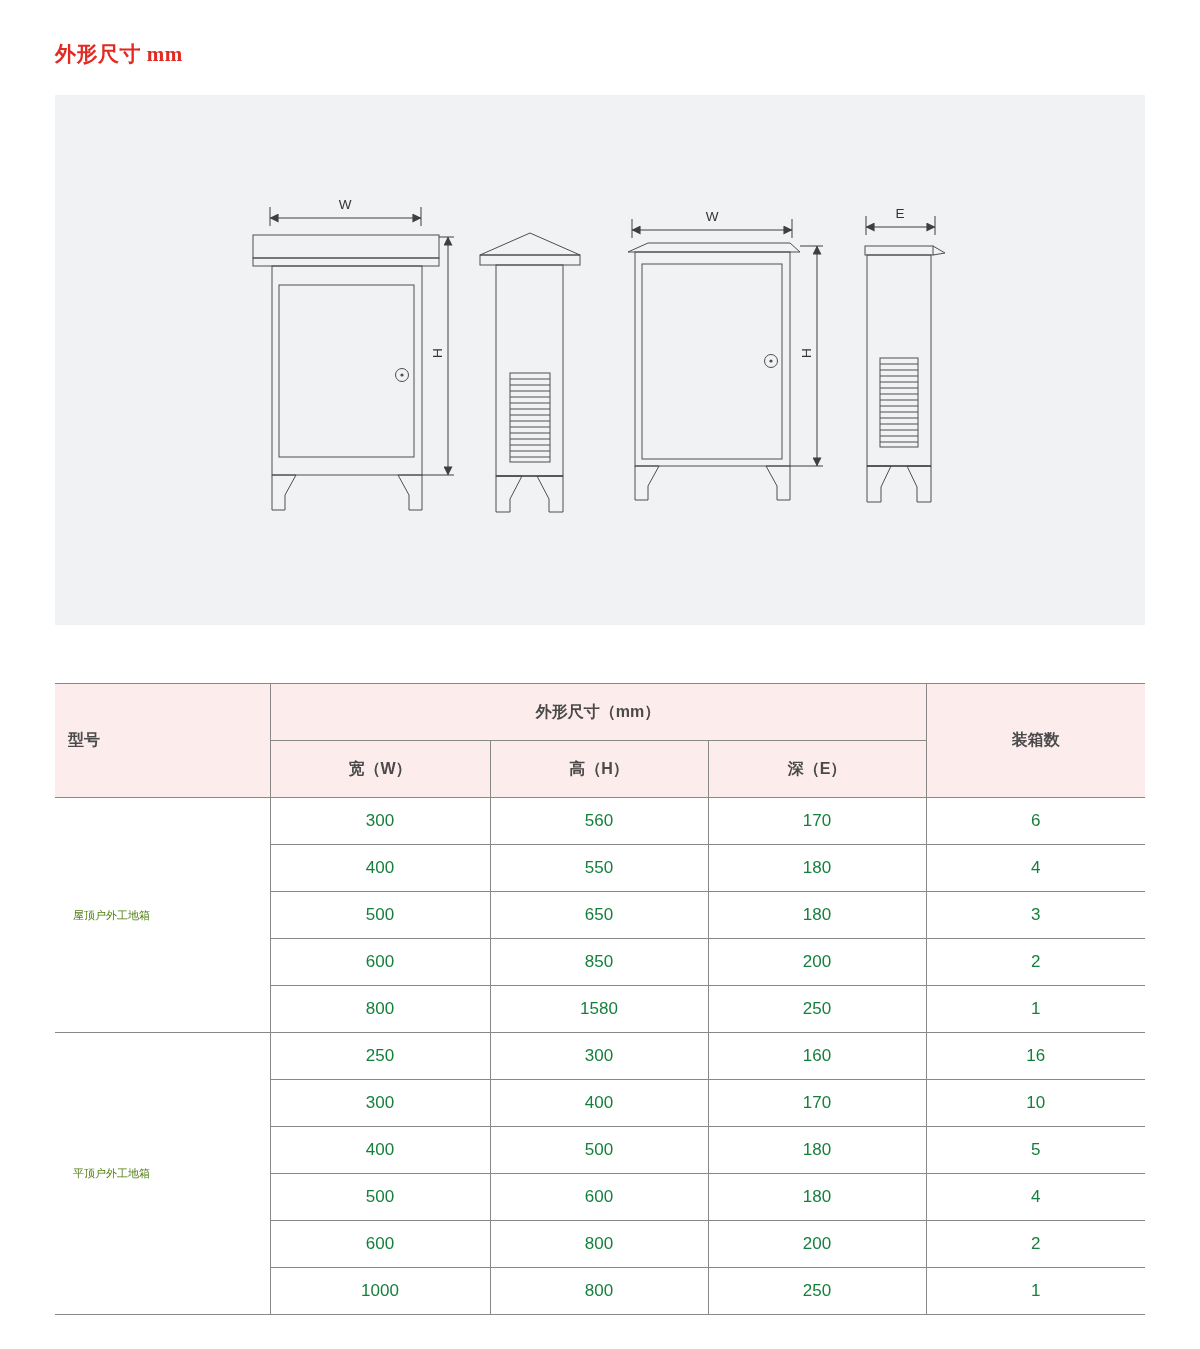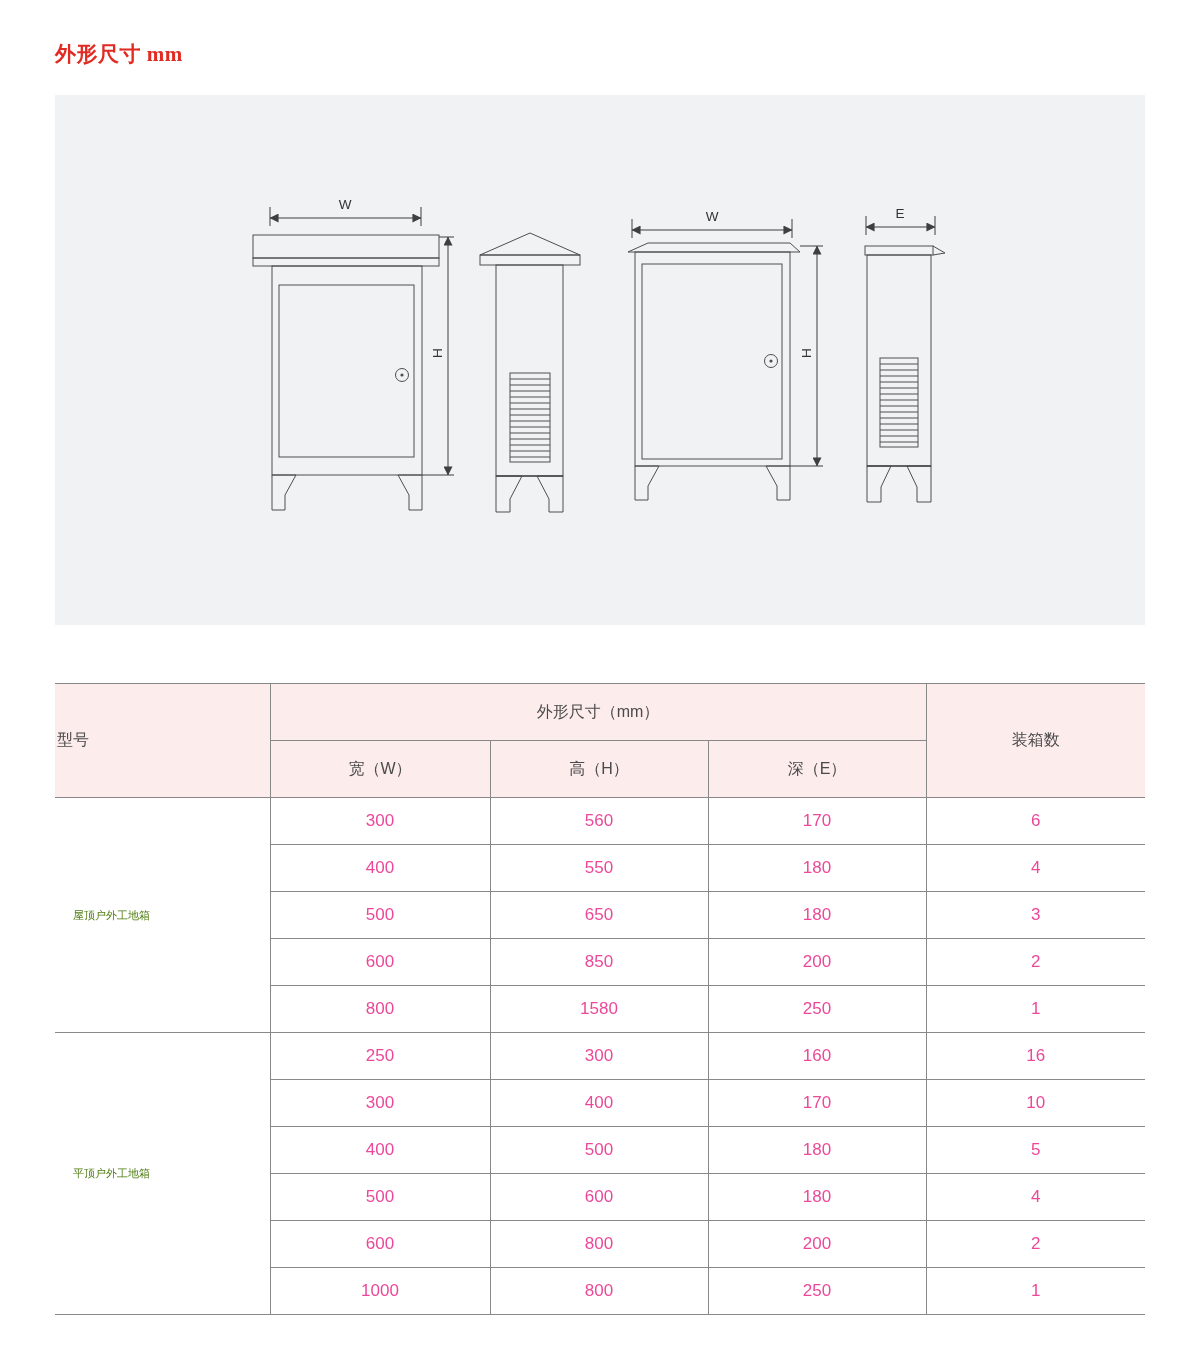--- a/index.html
+++ b/index.html
@@ -12,25 +12,25 @@
   .diagram-panel svg{display:block;width:1090px;height:530px;}
   .ln{fill:none;stroke:#4e4e4e;stroke-width:1;}
   .ln2{fill:none;stroke:#4e4e4e;stroke-width:1.6;}
   .dim{fill:none;stroke:#3f3f3f;stroke-width:1;}
   svg text{font-family:"Liberation Sans","DejaVu Sans",sans-serif;font-size:13.5px;
        fill:#333;text-anchor:middle;}
   
   .spec-table{position:absolute;left:55px;top:683px;width:1090px;
        border-collapse:collapse;table-layout:fixed;}
   .spec-table th,.spec-table td{border:1px solid #888;}
-  .spec-table th{background:#fdecec;font-weight:400;color:#4a4a4a;font-size:16px;
+  .spec-table th{background:#fdecec;font-weight:700;color:#4a4a4a;font-size:16px;
        height:54px;text-align:center;}
-  .spec-table td{background:#ffffff;color:#ec4899;font-size:17px;height:44px;
+  .spec-table td{background:#ffffff;color:#15803d;font-size:17px;height:44px;
        text-align:center;}
-  .spec-table .left-head{text-align:left;padding-left:2px;}
+  .spec-table .left-head{text-align:left;padding-left:13px;}
   .spec-table td.model-cell{text-align:left;padding-left:18px;font-size:11px;color:#4d7c0f;}
   .spec-table .first-col{border-left:hidden;}
   .spec-table .last-col{border-right:hidden;}
 </style>
 </head>
 <body>
 
 <div class="page-title">外形尺寸 mm</div>
 
 <div class="diagram-panel">

